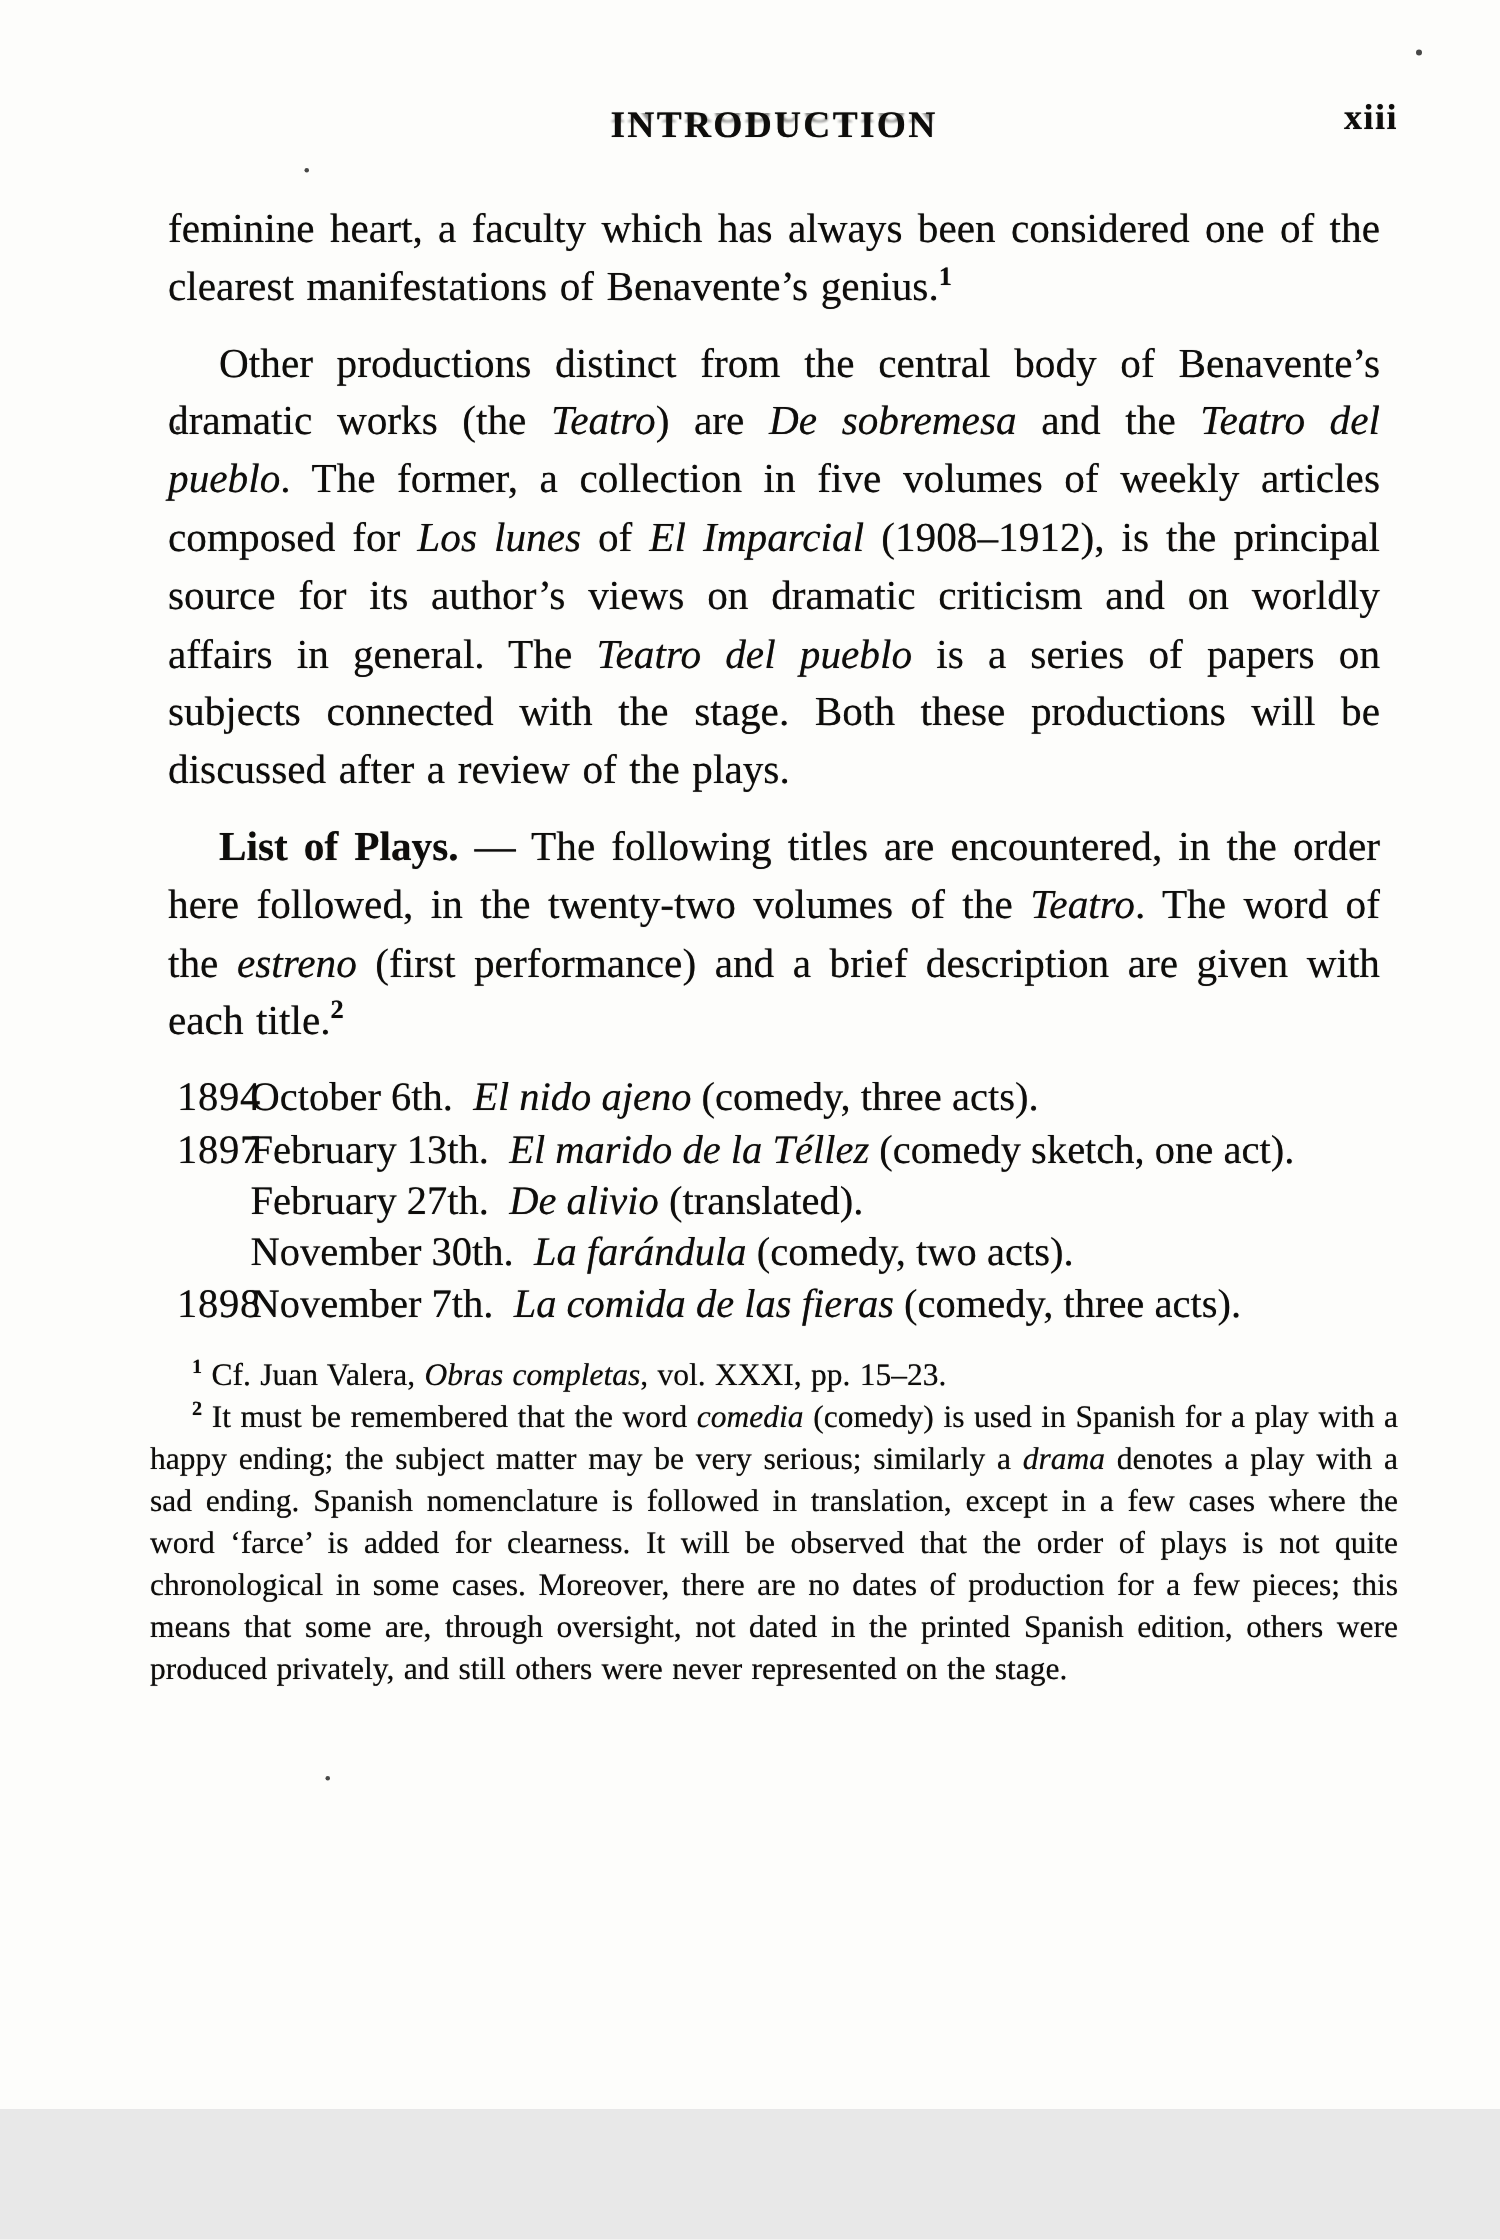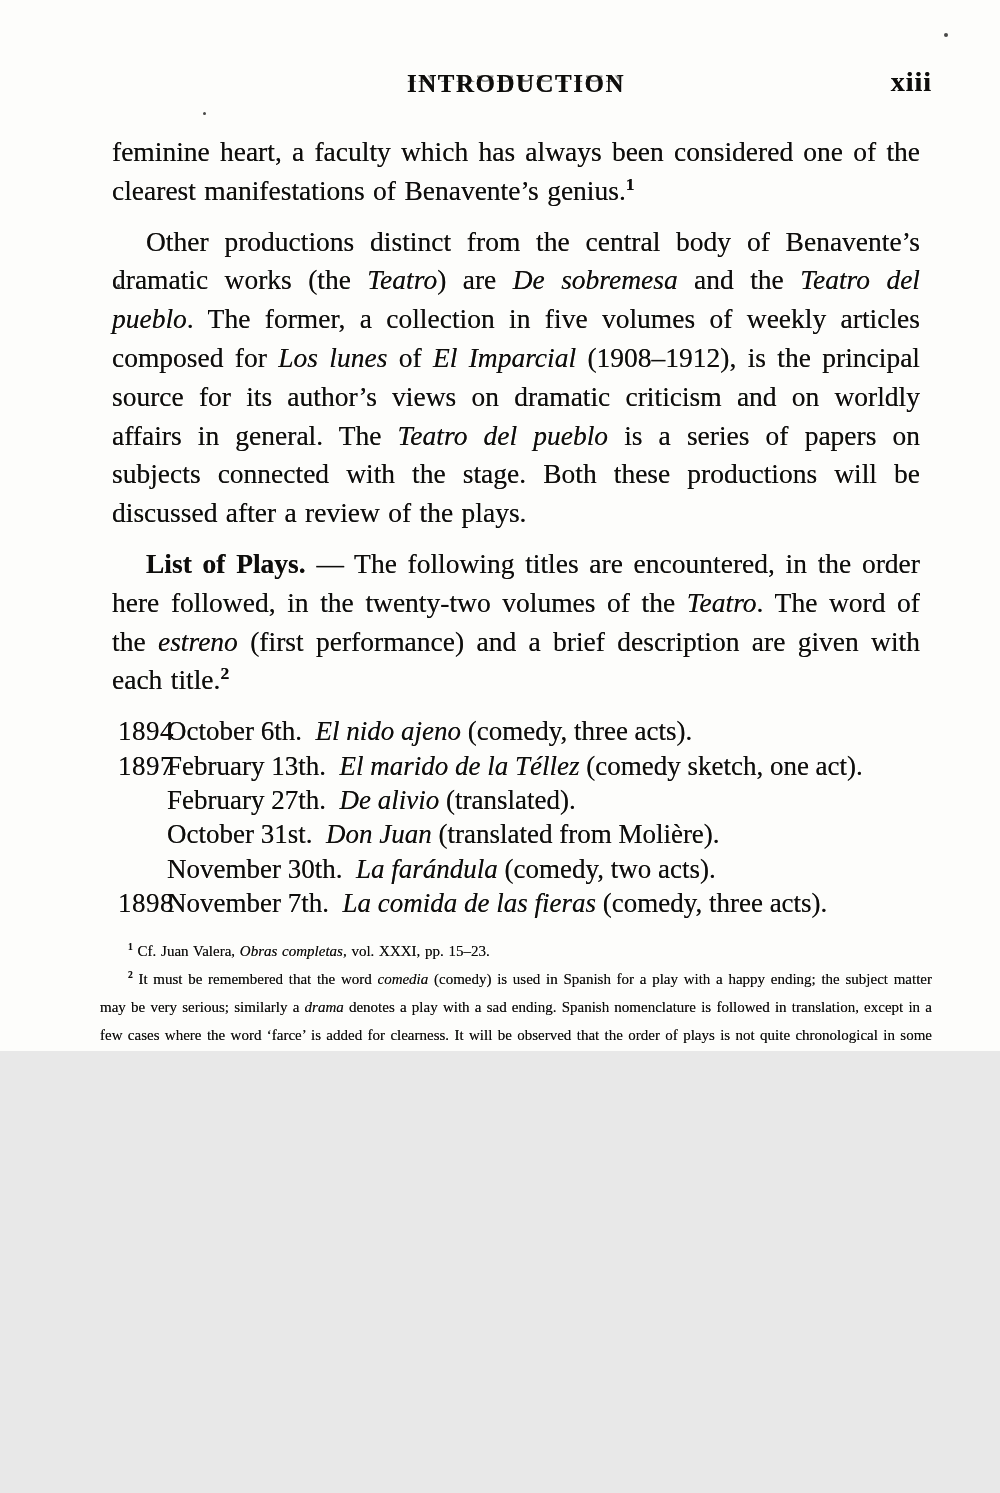--- a/index.html
+++ b/index.html
@@ -1,18 +1,18 @@
 <!DOCTYPE html>
 <html><head>
 <meta charset="utf-8">
 <style>
   html,body{margin:0;padding:0;background:#e8e8e8;}
   .page{
     position:relative;
-    width:1000px;height:1051px;
+    width:1000px;height:1406px;
     margin:0 auto;
     background:#fdfdfb;
     color:#0e0d0b;
     font-family:"Liberation Serif","DejaVu Serif",serif;
     overflow:hidden;
     text-shadow:0 0 0.5px rgba(10,10,10,0.65);
   }
   .text-block{
     position:relative;
     margin-left:100px;
@@ -42,21 +42,21 @@
     font-weight:600;
     letter-spacing:1.5px;
     text-transform:uppercase;
     opacity:0.45;
     filter:blur(0.6px);
     clip-path:inset(55% 0 0 0);
   }
   .page-number{
     position:absolute;
     right:0;top:-4px;
-    font-size:28px;
+    font-size:24px;
     font-weight:700;
     letter-spacing:1px;
     margin-left:12px;
   }
   .para{
     margin:12px;
     font-size:27.5px;
     line-height:38.8px;
     text-align:justify;
     word-spacing:1.5px;
@@ -74,21 +74,21 @@
     text-align:justify;
   }
   .play-year{
     position:absolute;
     left:18px;top:0;
     text-indent:0;
     letter-spacing:0.5px;
   }
   .footnotes{
     margin-top:16px;
-    font-size:15px;
+    font-size:21px;
     line-height:28px;
   }
   .footnote{
     margin:0;
     text-align:justify;
     text-indent:28px;
     word-spacing:1px;
   }
   .it{font-style:italic;}
   .bd{font-weight:700;}
@@ -115,21 +115,20 @@
     <div>
         <p class="para"><span>feminine heart, a faculty which has always been considered one of the clearest manifestations of Benavente’s genius.</span><span class="sup">1</span></p>
         <p class="para indent"><span>Other productions distinct from the central body of Benavente’s dramatic works (the </span><span class="it">Teatro</span><span>) are </span><span class="it">De sobremesa</span><span> and the </span><span class="it">Teatro del pueblo</span><span>.  The former, a collection in five volumes of weekly articles composed for </span><span class="it">Los lunes</span><span> of </span><span class="it">El Imparcial</span><span> (1908–1912), is the principal source for its author’s views on dramatic criticism and on worldly affairs in general.  The </span><span class="it">Teatro del pueblo</span><span> is a series of papers on subjects connected with the stage.  Both these productions will be discussed after a review of the plays.</span></p>
         <p class="para indent"><span class="bd">List of Plays.</span><span> — The following titles are encountered, in the order here followed, in the twenty-two volumes of the </span><span class="it">Teatro</span><span>.  The word of the </span><span class="it">estreno</span><span> (first performance) and a brief description are given with each title.</span><span class="sup">2</span></p>
       </div>
 
     <div class="plays">
         <div class="play-row"><span class="play-year">1894</span><span>October 6th. </span><span class="it">El nido ajeno</span><span> (comedy, three acts).</span></div>
         <div class="play-row"><span class="play-year">1897</span><span>February 13th. </span><span class="it">El marido de la Téllez</span><span> (comedy sketch, one act).</span></div>
         <div class="play-row"><span>February 27th. </span><span class="it">De alivio</span><span> (translated).</span></div>
-        <div class="play-row"><span>October 31st. </span><span class="it">Don Juan</span><span> (translated from Molière).</span></div>
         <div class="play-row"><span>November 30th. </span><span class="it">La farándula</span><span> (comedy, two acts).</span></div>
         <div class="play-row"><span class="play-year">1898</span><span>November 7th. </span><span class="it">La comida de las fieras</span><span> (comedy, three acts).</span></div>
       </div>
 
     <div class="footnotes">
         <p class="footnote"><span class="sup">1</span><span> Cf. Juan Valera, </span><span class="it">Obras completas</span><span>, vol. XXXI, pp. 15–23.</span></p>
         <p class="footnote"><span class="sup">2</span><span> It must be remembered that the word </span><span class="it">comedia</span><span> (comedy) is used in Spanish for a play with a happy ending;  the subject matter may be very serious;  similarly a </span><span class="it">drama</span><span> denotes a play with a sad ending.  Spanish nomenclature is followed in translation, except in a few cases where the word ‘farce’ is added for clearness.  It will be observed that the order of plays is not quite chronological in some cases.  Moreover, there are no dates of production for a few pieces;  this means that some are, through oversight, not dated in the printed Spanish edition, others were produced privately, and still others were never represented on the stage.</span></p>
       </div>
 
   </div>

